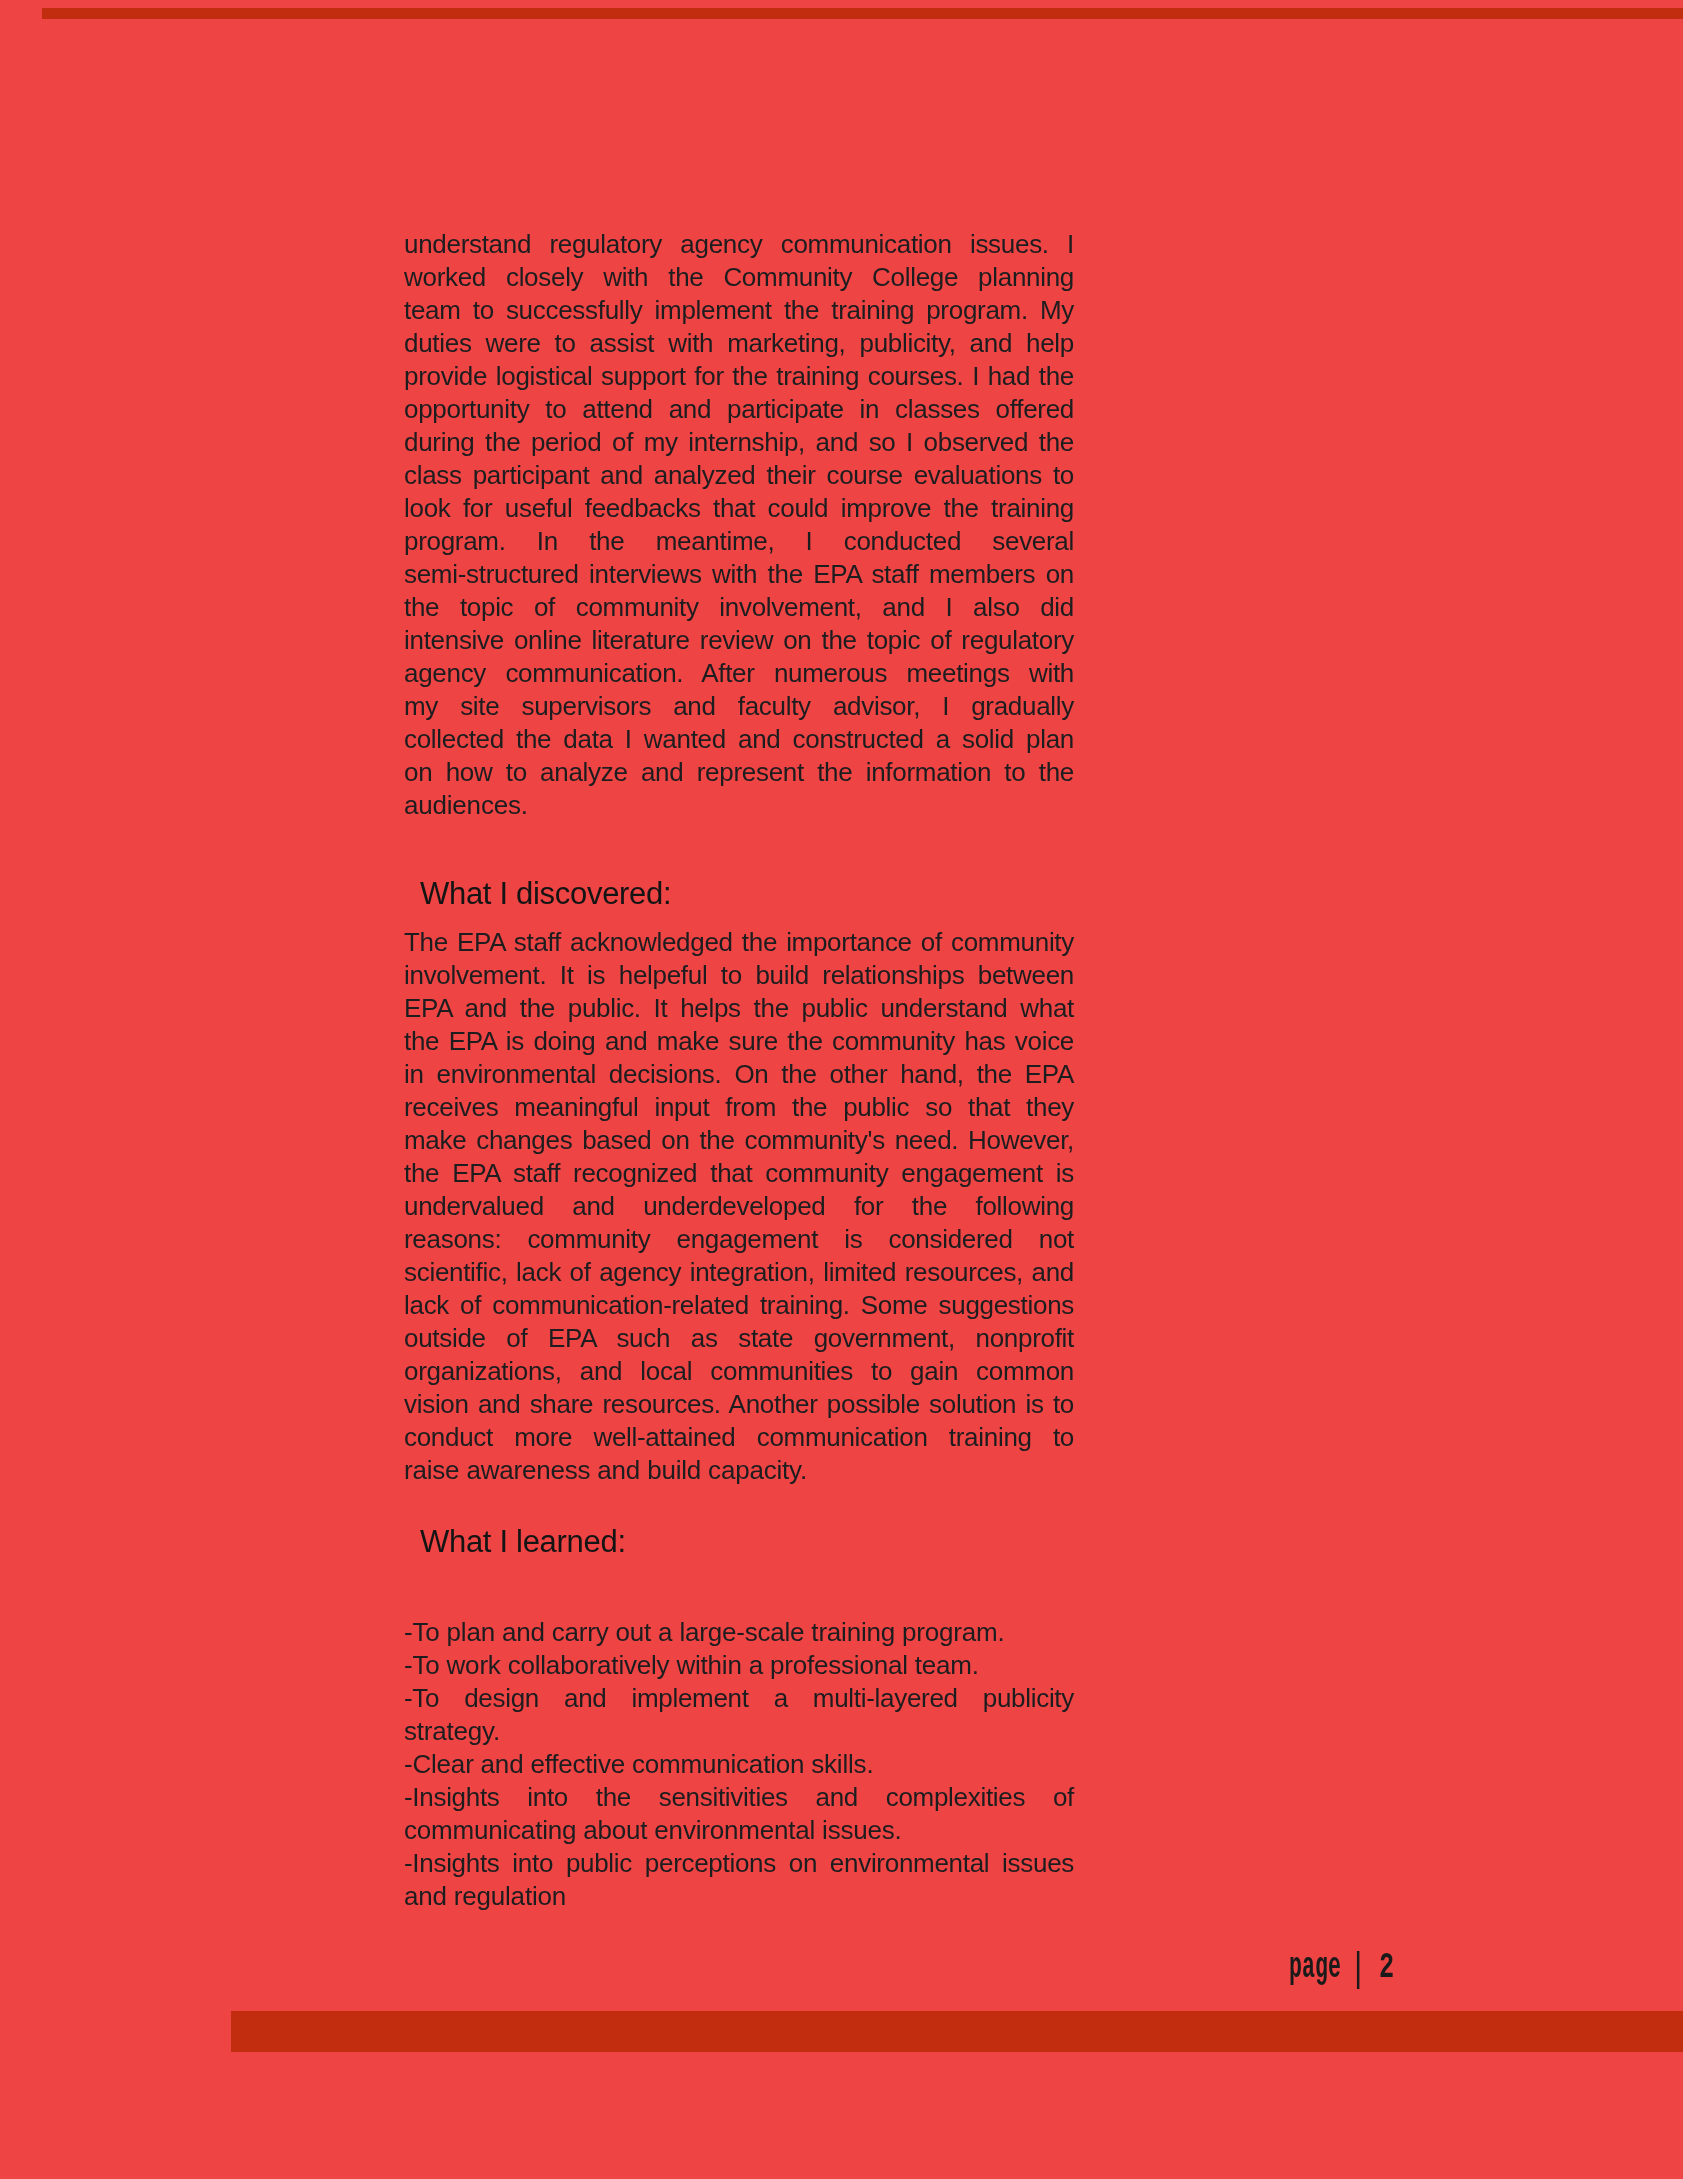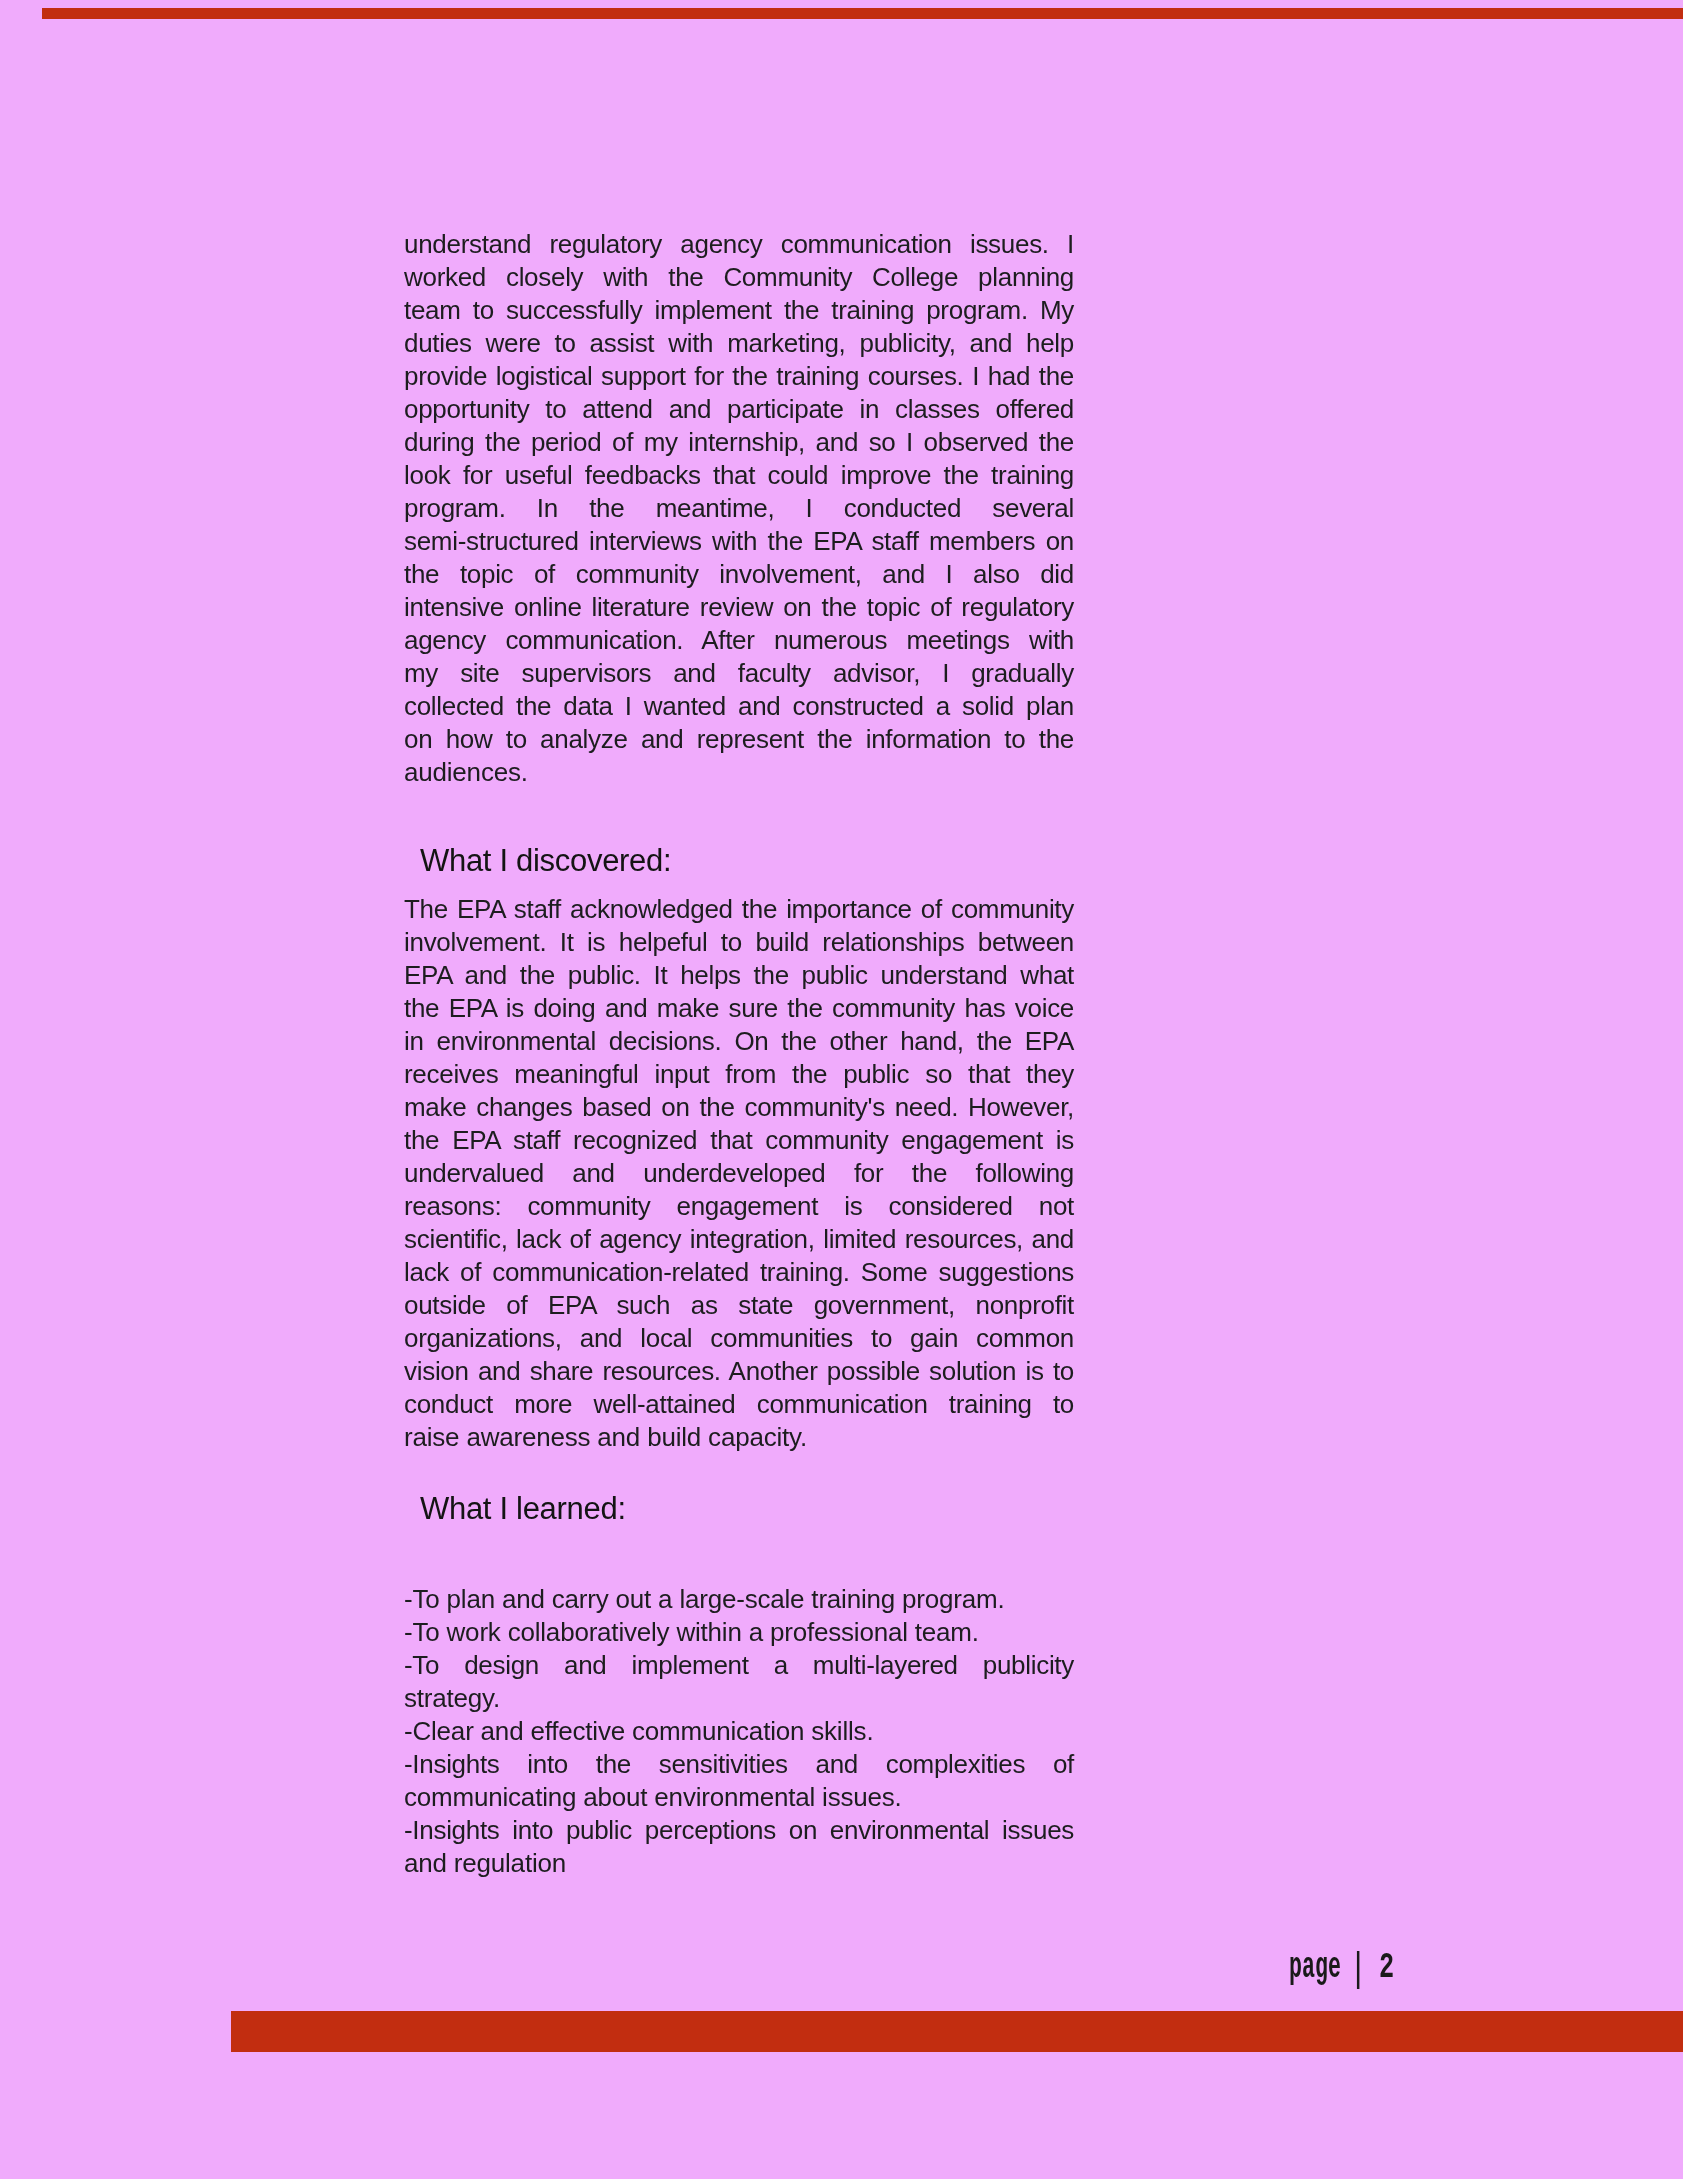--- a/index.html
+++ b/index.html
@@ -1,17 +1,17 @@
 <!DOCTYPE html>
 <html><head>
 <meta charset="utf-8">
 <style>
   html,body{margin:0;padding:0;}
   body{width:1683px;height:2179px;background:#ffffff;font-family:"Liberation Sans","DejaVu Sans",sans-serif;}
-  .sheet{position:relative;width:1683px;height:2179px;background:#f0abfc;overflow:hidden;}
+  .sheet{position:relative;width:1683px;height:2179px;background:#ef4444;overflow:hidden;}
 
   .top-rule{position:absolute;left:42px;right:0;top:8px;height:11px;}
   .bottom-bar{position:absolute;left:231px;right:0;top:2011px;height:41px;}
 
   .column{position:absolute;left:404px;width:670px;top:228px;color:#1d1d1f;}
 
   .ln{height:33px;line-height:33px;font-size:26px;overflow:visible;}
   .ln.j{text-align:justify;text-align-last:justify;-moz-text-align-last:justify;word-spacing:-1.2px;letter-spacing:-0.3px;}
   .ln.last{text-align:left;letter-spacing:-0.2px;}
 
@@ -37,20 +37,21 @@
   <div class="column">
 
     <div class="para1">
         <div class="ln j">understand regulatory agency communication issues. I</div>
         <div class="ln j">worked closely with the Community College planning</div>
         <div class="ln j">team to successfully implement the training program. My</div>
         <div class="ln j">duties were to assist with marketing, publicity, and help</div>
         <div class="ln j">provide logistical support for the training courses. I had the</div>
         <div class="ln j">opportunity to attend and participate in classes offered</div>
         <div class="ln j">during the period of my internship, and so I observed the</div>
+        <div class="ln j">class participant and analyzed their course evaluations to</div>
         <div class="ln j">look for useful feedbacks that could improve the training</div>
         <div class="ln j">program. In the meantime, I conducted several</div>
         <div class="ln j">semi-structured interviews with the EPA staff members on</div>
         <div class="ln j">the topic of community involvement, and I also did</div>
         <div class="ln j">intensive online literature review on the topic of regulatory</div>
         <div class="ln j">agency communication. After numerous meetings with</div>
         <div class="ln j">my site supervisors and faculty advisor, I gradually</div>
         <div class="ln j">collected the data I wanted and constructed a solid plan</div>
         <div class="ln j">on how to analyze and represent the information to the</div>
         <div class="ln last">audiences.</div>

